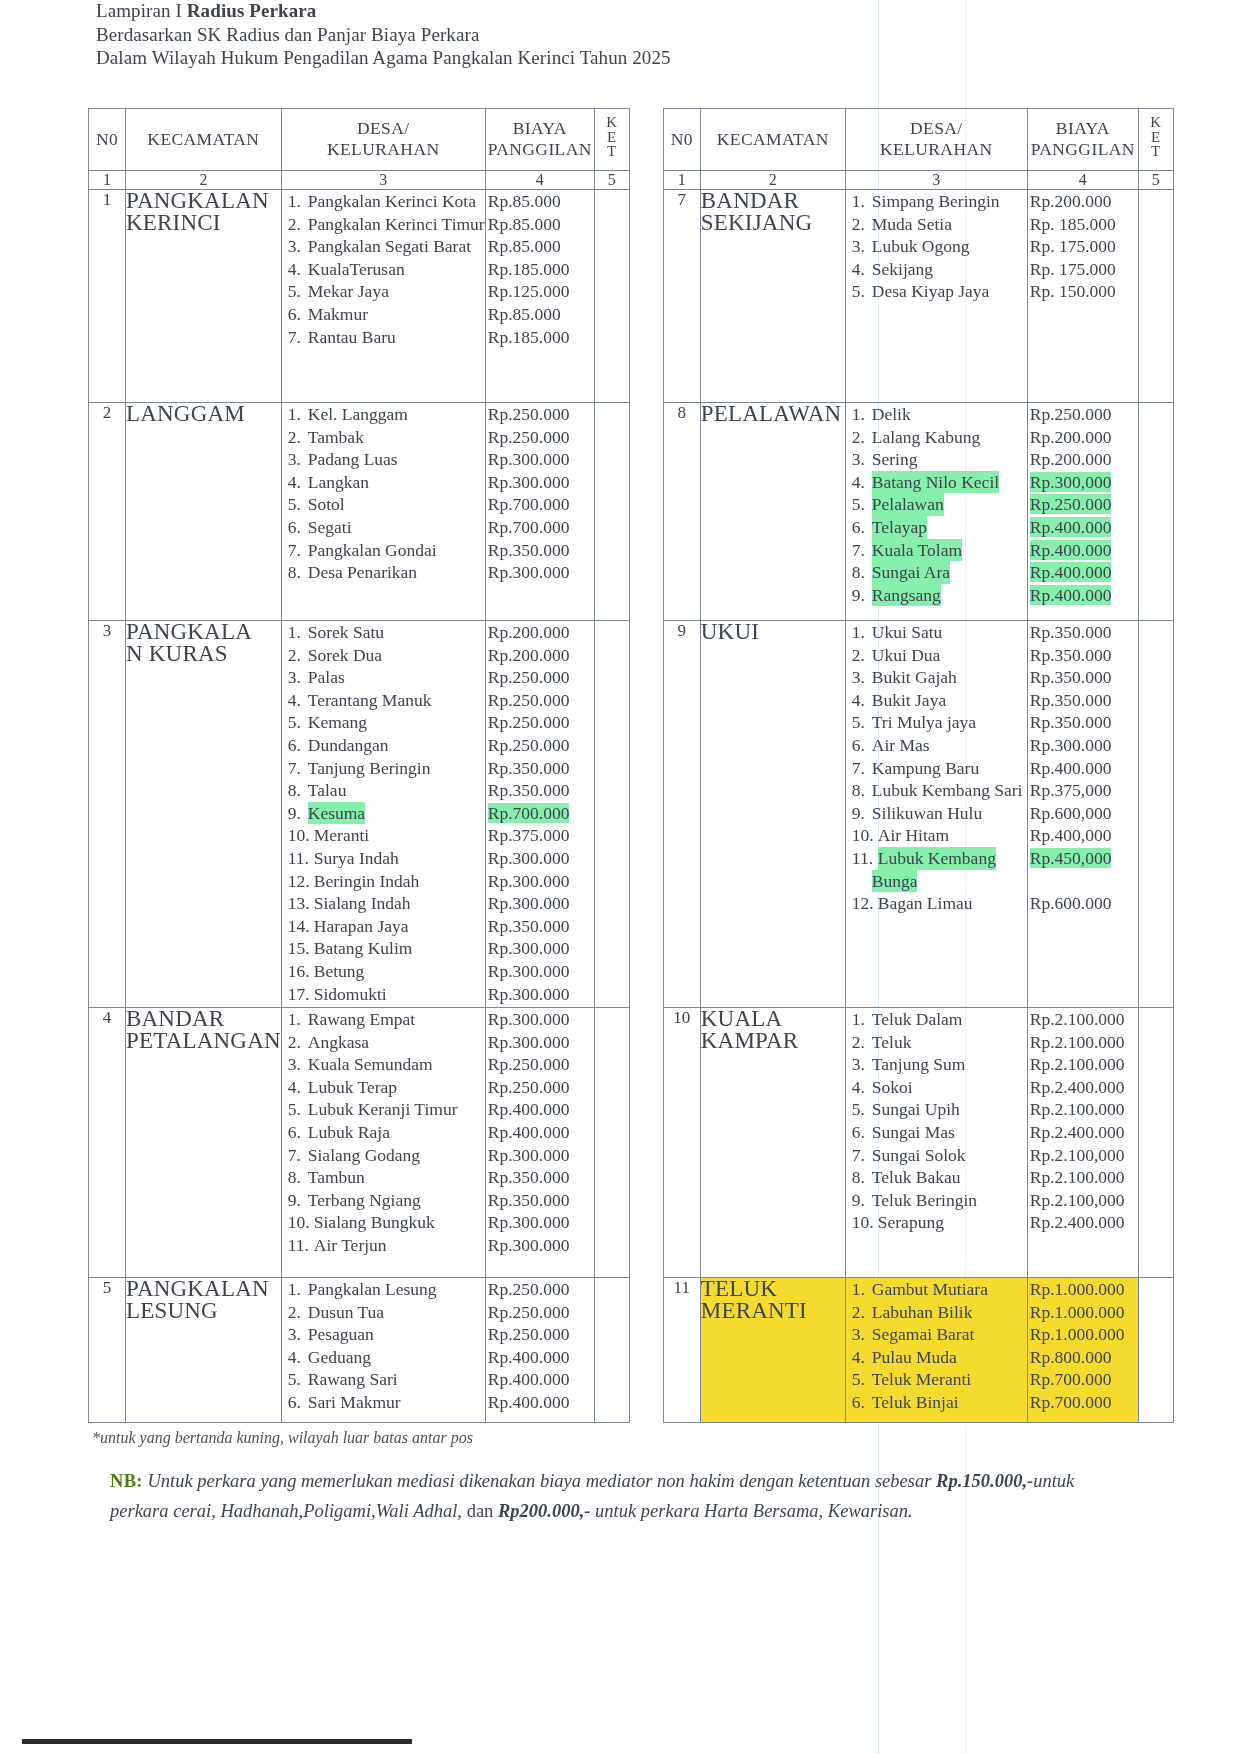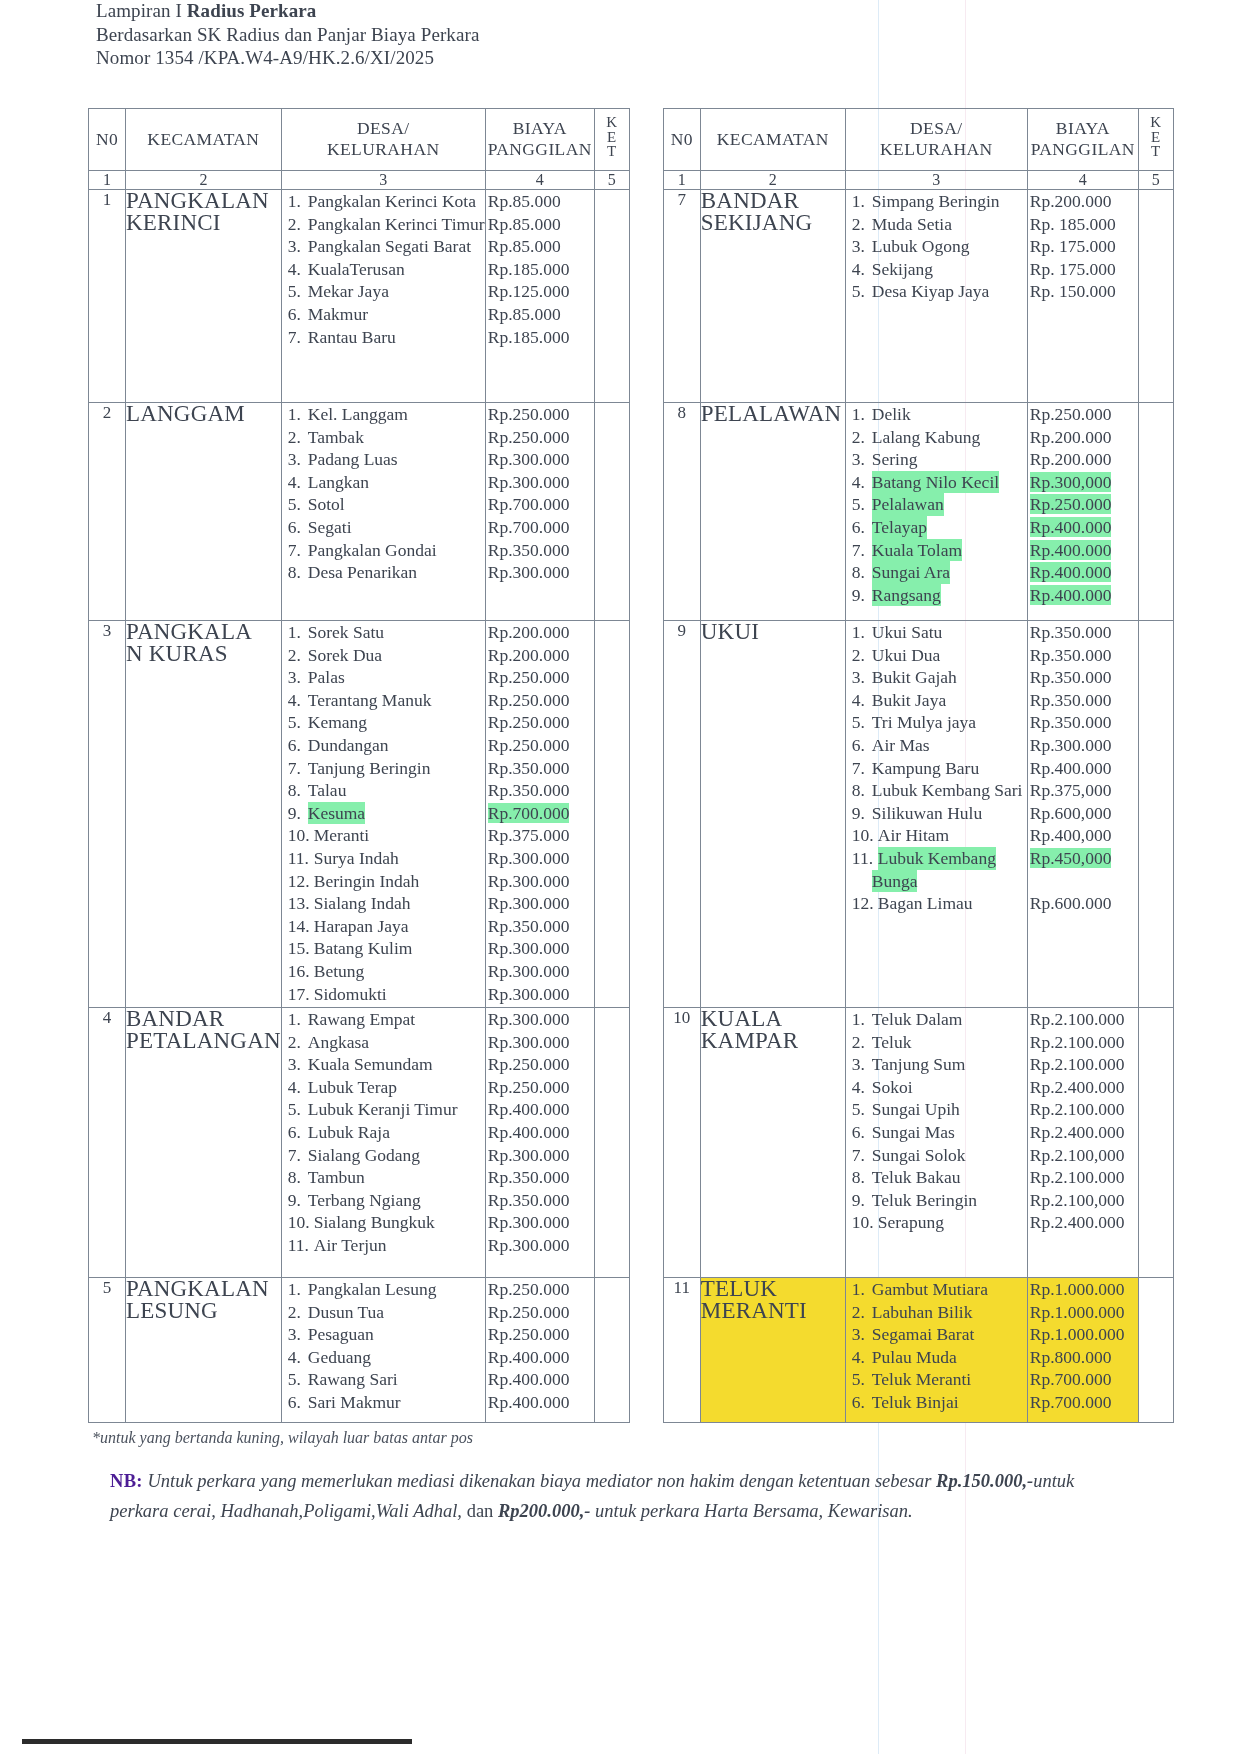--- a/index.html
+++ b/index.html
@@ -80,42 +80,42 @@
   
   .footnote {
     position:absolute; left:92px; top:1429px;
     font-size:16px; font-style:italic; color:#4a515d;
     font-family:"Liberation Serif", serif;
   }
   .nb {
     position:absolute; left:110px; top:1466px; width:1020px;
     font-size:18.5px; line-height:30px; font-style:italic;
   }
-  .nb .lbl { font-weight:bold; font-style:normal; color:#4c1d95; letter-spacing:.3px; }
+  .nb .lbl { font-weight:bold; font-style:normal; color:#4d7c0f; letter-spacing:.3px; }
   .nb b { font-weight:bold; }
   .nb .upr { font-style:normal; }
 
   .botbar {
     position:absolute; left:22px; top:1739px; width:390px; height:5px; background:#2b2b2b;
   }
 </style>
 </head>
 <body>
 
 <div class="page">
 
   <div class="scanline blue" style="left:878px"></div>
   <div class="scanline pink" style="left:965px"></div>
 
   <div class="hdr">
     <div class="clip">
       <div class="line"><span>Lampiran I </span><b>Radius Perkara</b></div>
     </div>
     <div class="line">Berdasarkan SK Radius dan Panjar Biaya Perkara</div>
-    <div class="line">Nomor   1354  /KPA.W4-A9/HK.2.6/XI/2025</div>
+    <div class="line">Dalam Wilayah Hukum Pengadilan Agama Pangkalan Kerinci Tahun 2025</div>
   </div>
 
   <div class="cols">
     <table class="t" id="tbl-left">
       <colgroup>
           <col style="width:37px">
           <col style="width:110px">
           <col style="width:187px">
           <col style="width:101px">
           <col style="width:35px">

